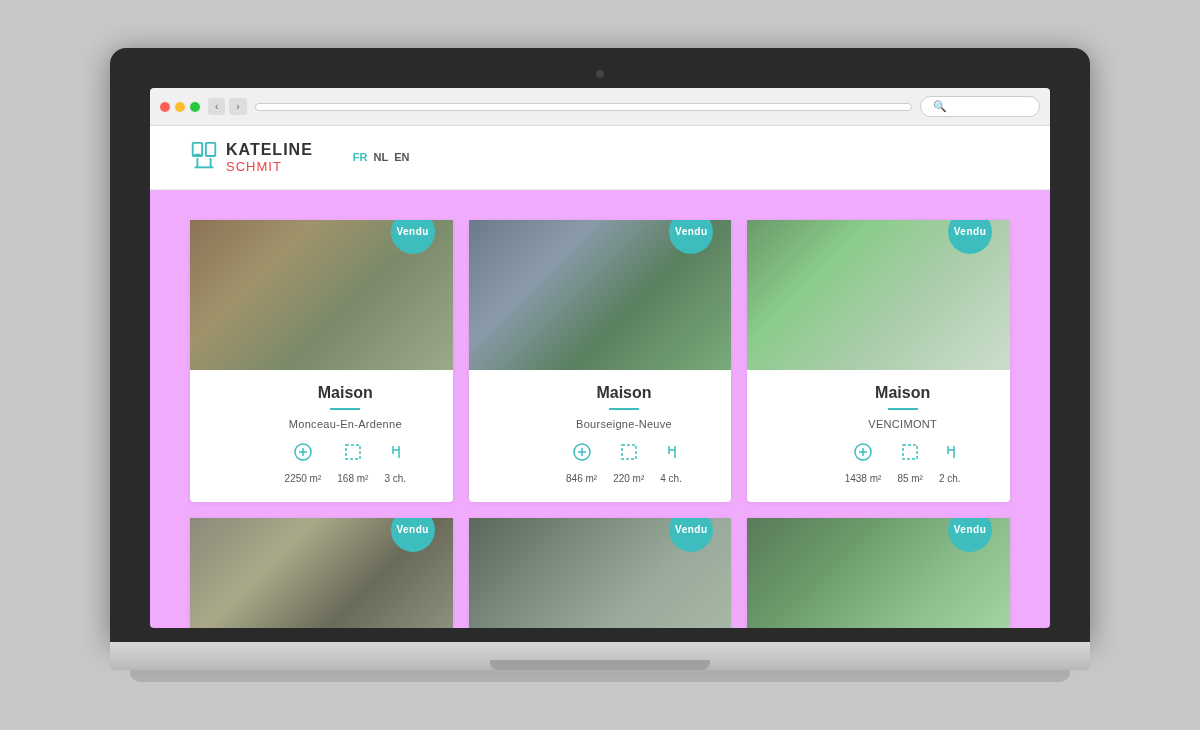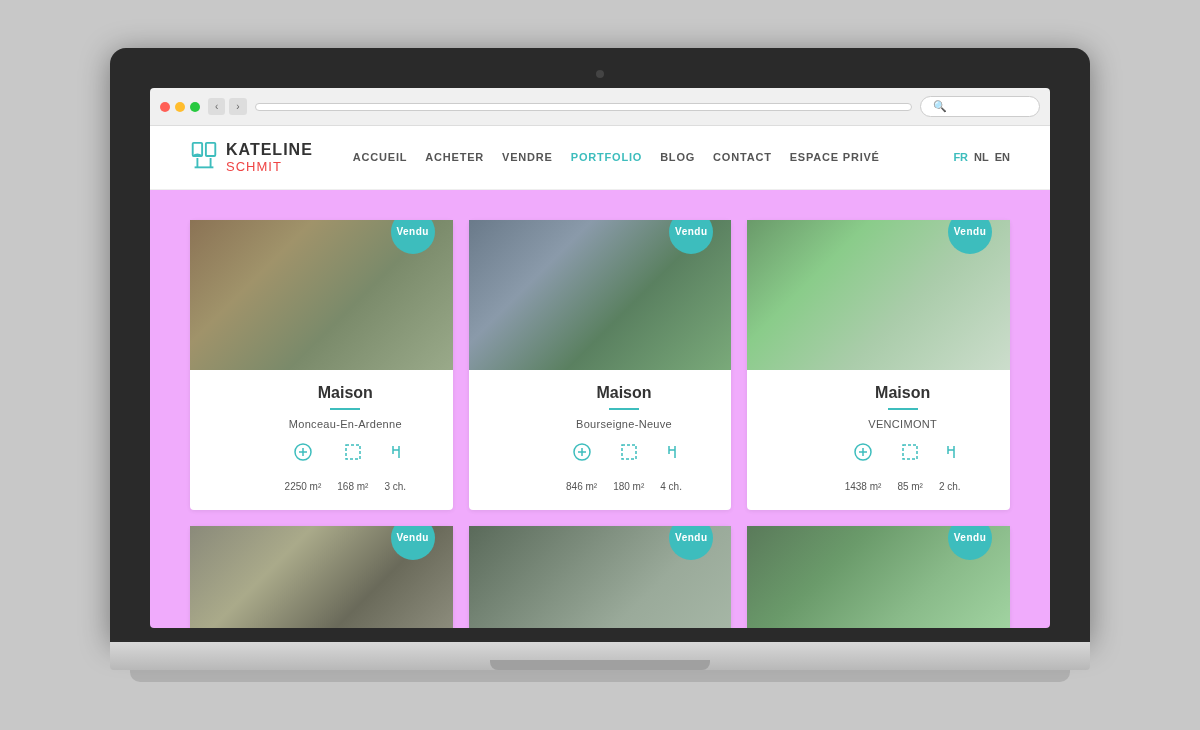--- a/index.html
+++ b/index.html
@@ -249,21 +249,21 @@
       display: flex;
       justify-content: center;
       gap: 16px;
       align-items: center;
       margin-bottom: 4px;
     }
     .stat-item {
       display: flex;
       flex-direction: column;
       align-items: center;
-      gap: 16px;
+      gap: 8px;
     }
     .stat-icon {
       font-size: 18px;
       color: #3dbdbd;
       line-height: 1;
     }
     .stat-value {
       font-size: 10px;
       color: #555;
     }
@@ -300,29 +300,20 @@
               <path d="M7 18 L7 28 M21 18 L21 28" stroke="#3dbdbd" stroke-width="2"></path>
               <path d="M4 28 L24 28" stroke="#3dbdbd" stroke-width="2"></path>
               <path d="M2 16 Q7 12 12 16" stroke="#3dbdbd" stroke-width="1.5" fill="none"></path>
             </svg>
             <div class="logo-text">
               <span class="logo-name">Kateline</span>
               <span class="logo-surname">Schmit</span>
             </div>
           </div>
 
-          <nav class="main-nav">
-            <a class="nav-item">ACCUEIL</a>
-            <a class="nav-item">ACHETER</a>
-            <a class="nav-item">VENDRE</a>
-            <a class="nav-item active">PORTFOLIO</a>
-            <a class="nav-item">BLOG</a>
-            <a class="nav-item">CONTACT</a>
-            <a class="nav-item">ESPACE PRIVÉ</a>
-          </nav>
 
           <div class="lang-switcher">
             <span class="lang-item active">FR</span>
             <span class="lang-item">NL</span>
             <span class="lang-item">EN</span>
           </div>
         </div>
 
         <div class="portfolio-section">
           <div class="property-grid">
@@ -386,21 +377,21 @@
                         </svg>
                     </span>
                     <span class="stat-value">846 m²</span>
                   </div>
                   <div class="stat-item">
                     <span class="stat-icon">
                       <svg width="20" height="20" viewBox="0 0 20 20">
                           <rect x="3" y="3" width="14" height="14" fill="none" stroke="#3dbdbd" stroke-width="1.5" stroke-dasharray="3,2"></rect>
                         </svg>
                     </span>
-                    <span class="stat-value">180 m²</span>
+                    <span class="stat-value">220 m²</span>
                   </div>
                   <div class="stat-item">
                     <span class="stat-icon">
                       <svg width="20" height="20" viewBox="0 0 20 20">
                           <path d="M8 4 L8 12 M8 8 L14 8 M14 4 L14 16" fill="none" stroke="#3dbdbd" stroke-width="1.5"></path>
                         </svg>
                     </span>
                     <span class="stat-value">4 ch.</span>
                   </div>
                 </div>

